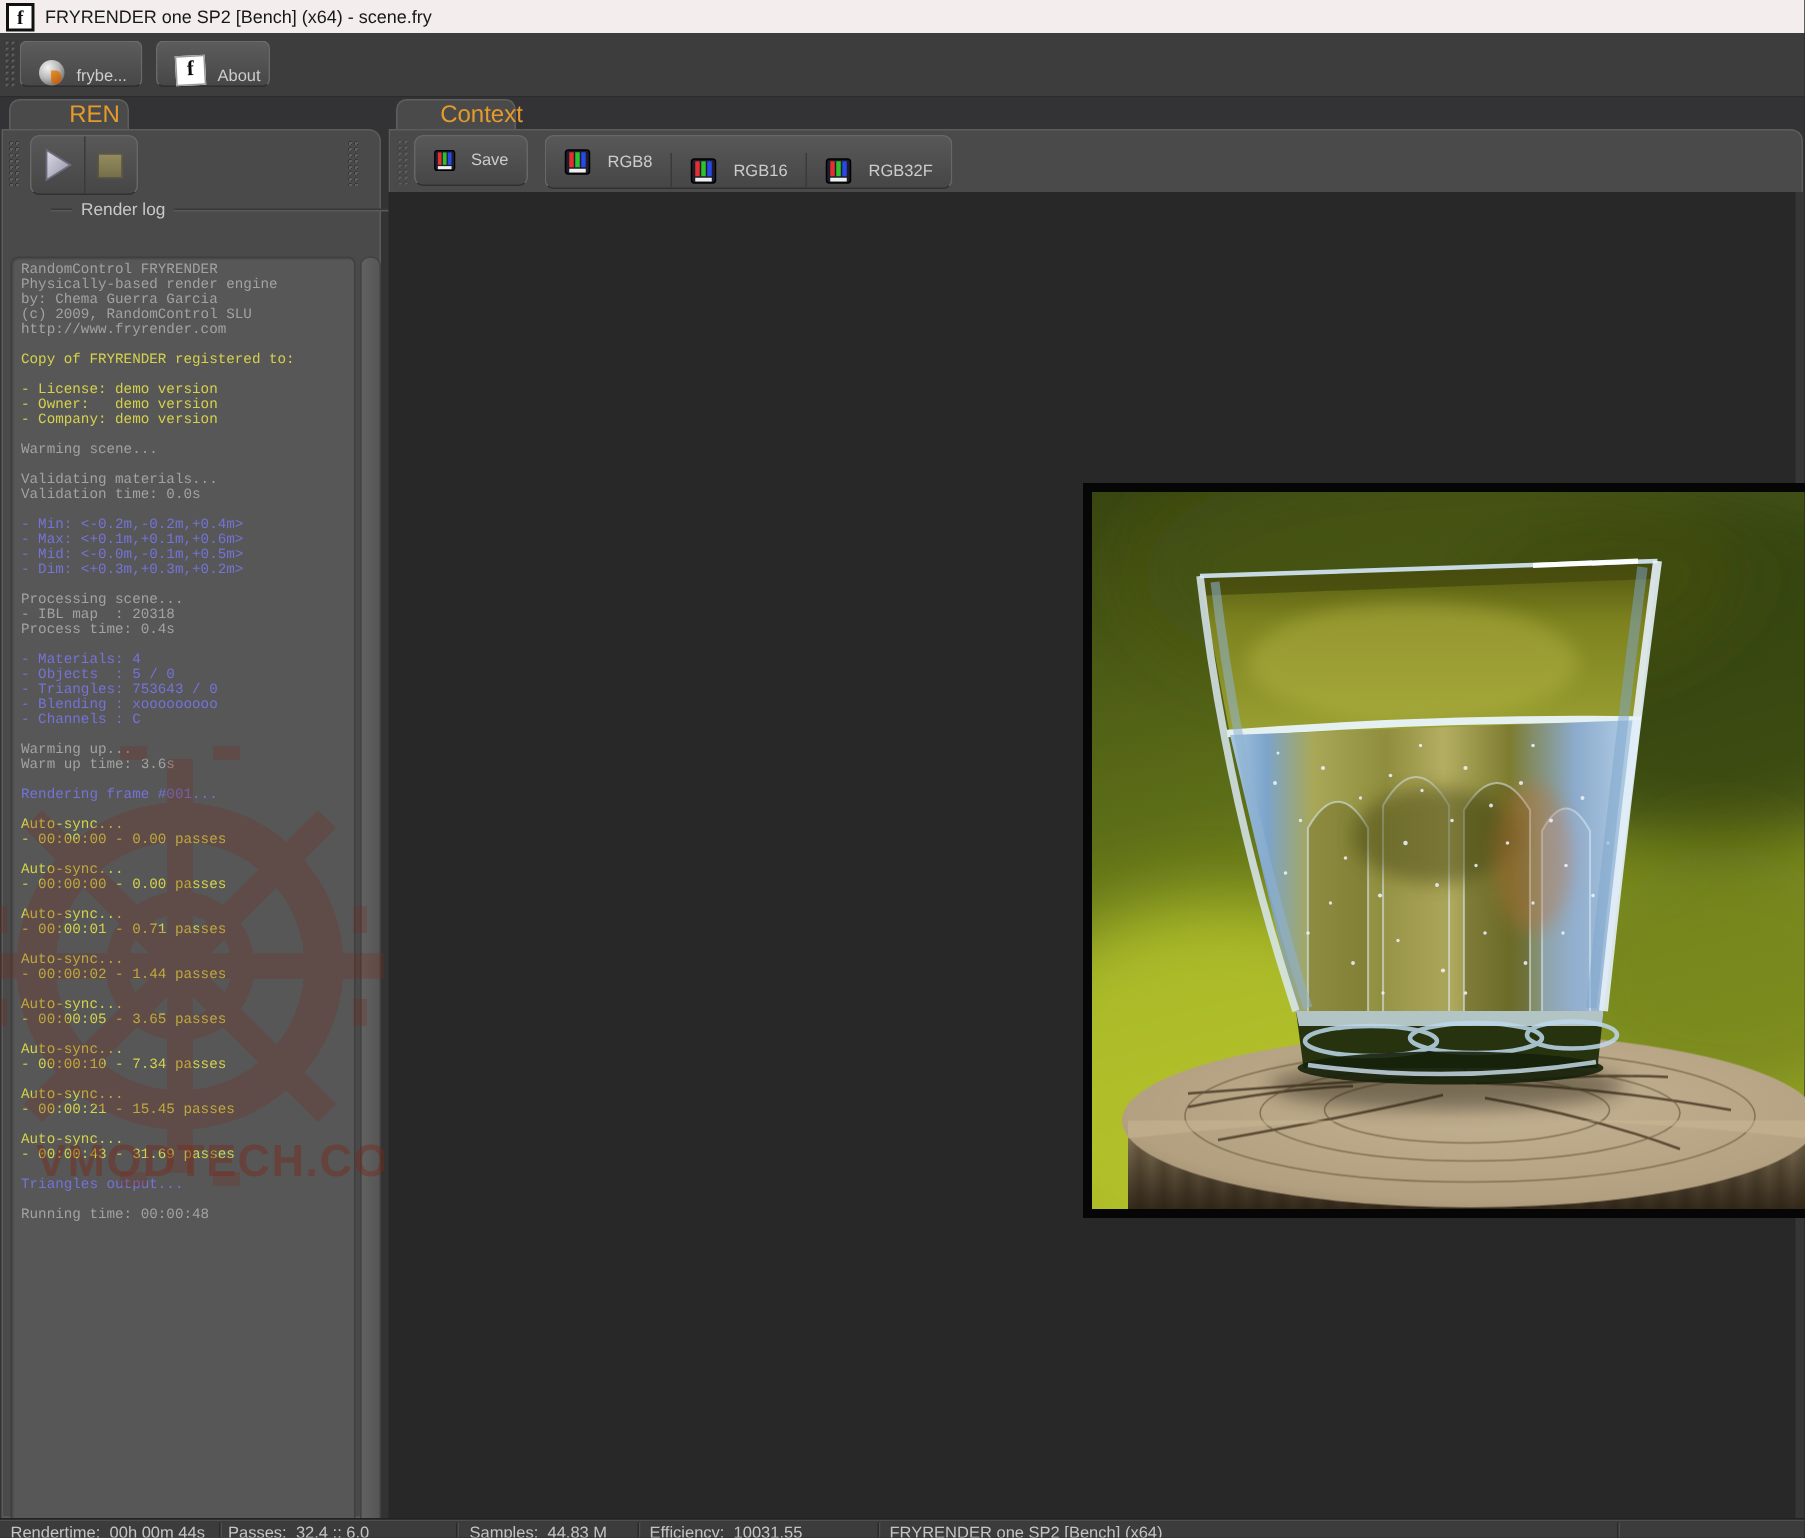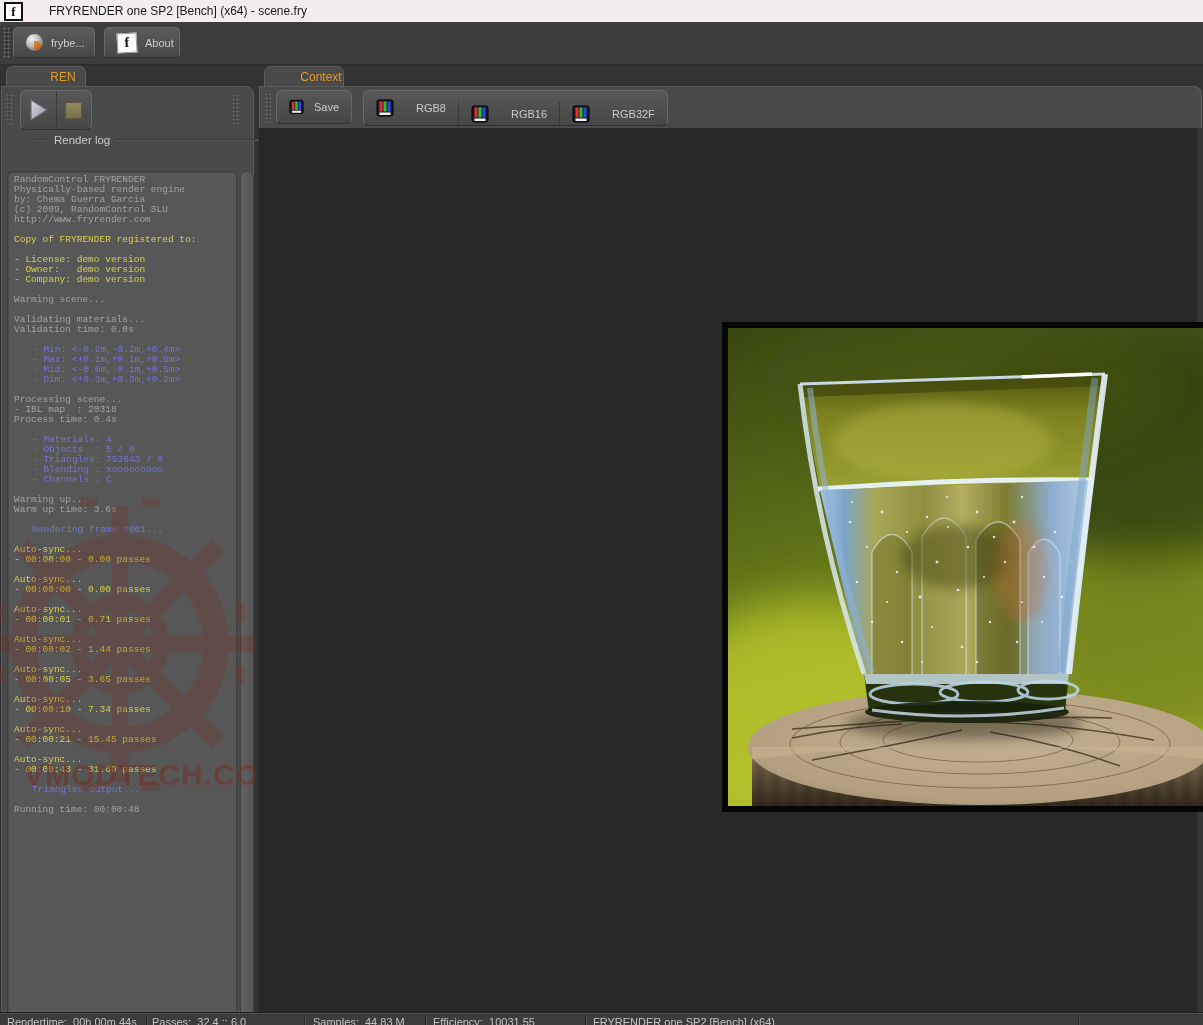--- a/index.html
+++ b/index.html
@@ -3,36 +3,36 @@
 <meta charset="utf-8">
 <style>
   html,body{margin:0;padding:0;}
   body{width:1203px;height:1025px;overflow:hidden;background:#333335;font-family:"Liberation Sans",sans-serif;position:relative;}
   .app{position:absolute;left:0;top:0;width:1203px;height:1025px;}
 
   
   .titlebar{position:absolute;left:0;top:0;width:1203px;height:22px;background:#f3edee;display:flex;align-items:center;gap:7px;padding-left:4px;box-sizing:border-box;}
   .title-icon{width:15px;height:15px;background:#fff;border:2px solid #111;display:flex;align-items:center;justify-content:center;
     font-family:"Liberation Serif",serif;font-weight:bold;font-size:13px;color:#111;line-height:1;}
-  .title-text{font-size:12px;color:#181818;margin-left:19px;}
+  .title-text{font-size:12px;color:#181818;}
 
   
   .main-toolbar{position:absolute;left:0;top:22px;width:1203px;height:42px;background:#3d3d3d;border-bottom:1px solid #2c2c2c;}
   .grip{position:absolute;width:8px;background-image:radial-gradient(circle at 1.5px 1.5px,#5f5f5f 1px,rgba(0,0,0,.35) 1.2px,transparent 1.6px);background-size:4px 4px;}
   .tb-grip{left:3px;top:5px;height:32px;}
   .tb-btn{position:absolute;top:5px;height:31px;border-radius:5px;border:1px solid #6a6a6a;border-bottom-color:#2e2e2e;
-    background:linear-gradient(#5c5c5c,#474747);color:#ccc;font-size:11px;display:flex;align-items:center;gap:8px;padding:0 12px;box-sizing:border-box;cursor:default;}
+    background:linear-gradient(#5c5c5c,#474747);color:#ccc;font-size:11px;display:flex;align-items:flex-end;gap:8px;padding:0 12px;box-sizing:border-box;cursor:default;}
   .btn-frybe{left:13px;width:82px;}
   .btn-about{left:104px;width:76px;}
   .ball-icon{width:17px;height:17px;border-radius:50%;background:radial-gradient(circle at 35% 30%,#f2f2f2,#b9b9b9 45%,#6e6e6e 80%,#444);position:relative;flex:0 0 auto;}
   .ball-icon::after{content:"";position:absolute;left:8px;top:7px;width:7px;height:9px;border-radius:0 70% 60% 40%;background:linear-gradient(140deg,#e8922a,#b35a14);}
   .f-icon{width:18px;height:18px;background:#fff;border:1px solid #999;transform:rotate(-3deg);display:flex;align-items:center;justify-content:center;
     font-family:"Liberation Serif",serif;font-weight:bold;font-size:14px;color:#0a0a0a;line-height:1;flex:0 0 auto;}
   .tab{position:absolute;top:2px;height:20px;border:1px solid #5e5e5e;border-bottom:none;border-radius:7px 7px 0 0;background:#4a4a4a;
-    color:#e59a2c;font-size:12px;display:flex;align-items:center;justify-content:center;box-sizing:border-box;padding-left:34px;}
+    color:#e59a2c;font-size:16px;display:flex;align-items:center;justify-content:center;box-sizing:border-box;padding-left:34px;}
 
   
   .left-panel{position:absolute;left:0;top:64px;width:256px;height:948px;}
   .left-tab{left:6px;width:80px;}
   .left-body{position:absolute;left:1px;top:22px;width:253px;height:926px;background:#4a4a4a;border:1px solid #5c5c5c;border-radius:0 8px 0 0;box-sizing:border-box;}
   .ren-toolbar{position:absolute;left:0;top:0;width:100%;height:44px;}
   .ren-grip-l{left:4px;top:7px;height:30px;}
   .ren-grip-r{left:230px;top:7px;height:30px;}
   .playstop{position:absolute;left:18px;top:3px;width:70px;height:38px;border:1px solid #676767;border-bottom-color:#303030;border-radius:6px;
     background:linear-gradient(#585858,#464646);display:flex;}
@@ -44,39 +44,39 @@
   .legend .line{height:0;border-top:1px solid #393939;border-bottom:1px solid #585858;}
   .legend .l1{width:14px;}
   .legend .l2{flex:1;margin-right:6px;}
   .legend .txt{color:#c9c9c9;font-size:11.5px;padding:0 6px;white-space:nowrap;}
 
   .log-box{position:absolute;left:5px;top:84px;width:230px;height:847px;background:#575757;border:1px solid #3f3f3f;border-radius:5px 5px 5px 5px;
     box-shadow:inset 1px 1px 0 rgba(0,0,0,.15);overflow:hidden;box-sizing:border-box;padding:3px 0 0 6px;}
   .log-line{font-family:"Liberation Mono","DejaVu Sans Mono",monospace;font-size:9.5px;line-height:10px;white-space:pre;letter-spacing:0;}
   .log-line.g{color:#a2a2a2;}
   .log-line.y{color:#d5d14c;}
-  .log-line.b{color:#7473d6;margin-left:18px;}
+  .log-line.b{color:#7473d6;}
   .vscroll{position:absolute;left:238px;top:84px;width:14px;height:847px;background:linear-gradient(90deg,#616161,#565656);border:1px solid #424242;border-radius:6px;box-sizing:border-box;}
   .hscroll{position:absolute;left:6px;top:935px;width:229px;height:14px;background:linear-gradient(#646464,#555);border:1px solid #424242;border-radius:7px;box-sizing:border-box;}
 
   
   .watermark{position:absolute;left:0;top:0;width:256px;height:948px;overflow:hidden;pointer-events:none;z-index:6;}
   .wm-text{position:absolute;left:24px;top:694px;width:260px;font-weight:bold;font-size:30px;letter-spacing:1px;color:rgba(122,40,24,.42);white-space:nowrap;}
 
   
   .right-panel{position:absolute;left:258px;top:64px;width:945px;height:948px;}
   .right-tab{left:6px;width:80px;}
   .ctx-toolbar{position:absolute;left:1px;top:22px;width:943px;height:42px;background:#4a4a4a;border:1px solid #5c5c5c;border-bottom:none;border-radius:0 8px 0 0;box-sizing:border-box;text-align:center;}
   .ctx-grip{left:5px;top:6px;height:30px;}
   .ctx-btn{position:absolute;top:3px;height:34px;border:1px solid #676767;border-bottom-color:#303030;border-radius:6px;
     background:linear-gradient(#585858,#464646);color:#ccc;font-size:11px;display:flex;align-items:center;gap:10px;padding:0 12px;box-sizing:border-box;}
   .btn-save{left:16px;width:76px;}
   .rgb-group{position:absolute;left:103px;top:3px;height:34px;border:1px solid #676767;border-bottom-color:#303030;border-radius:6px;
     background:linear-gradient(#585858,#464646);display:flex;}
-  .rgb-cell{display:flex;align-items:center;gap:22px;padding:0 12px;color:#ccc;font-size:11px;}
+  .rgb-cell{display:flex;align-items:center;gap:11px;padding:0 12px;color:#ccc;font-size:11px;}
   .rgb-cell + .rgb-cell{border-left:1px solid #3a3a3a;margin-top:11px;}
 
   .viewport{position:absolute;left:1px;top:64px;width:944px;height:884px;background:#282828;overflow:hidden;}
   .vp-scroll{position:absolute;right:0;top:0;width:6px;height:884px;background:#363636;}
   .render-frame{position:absolute;left:463px;top:194px;width:482px;height:490px;background:#050505;}
   .render-frame svg{position:absolute;left:0;top:0;}
 
   
   .status-bar{position:absolute;left:0;top:1012px;width:1203px;height:20px;background:#3c3c3c;border-top:1px solid #232323;box-shadow:inset 0 1px 0 #4e4e4e;}
   .sb-item{position:absolute;top:3px;font-size:11px;color:#c4c4c4;white-space:pre;}

